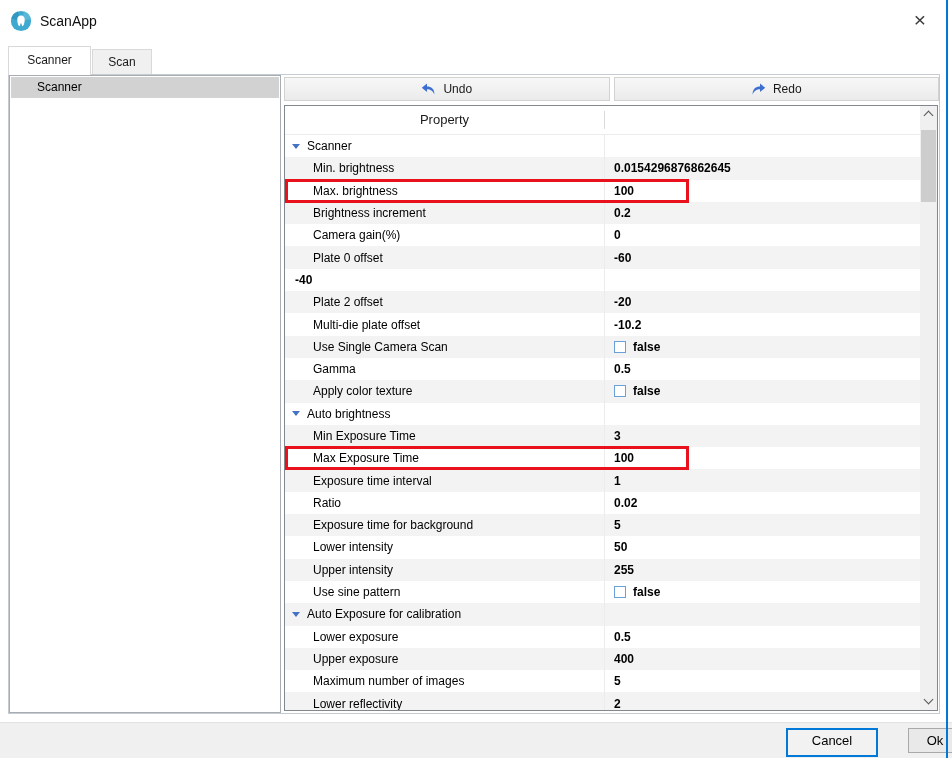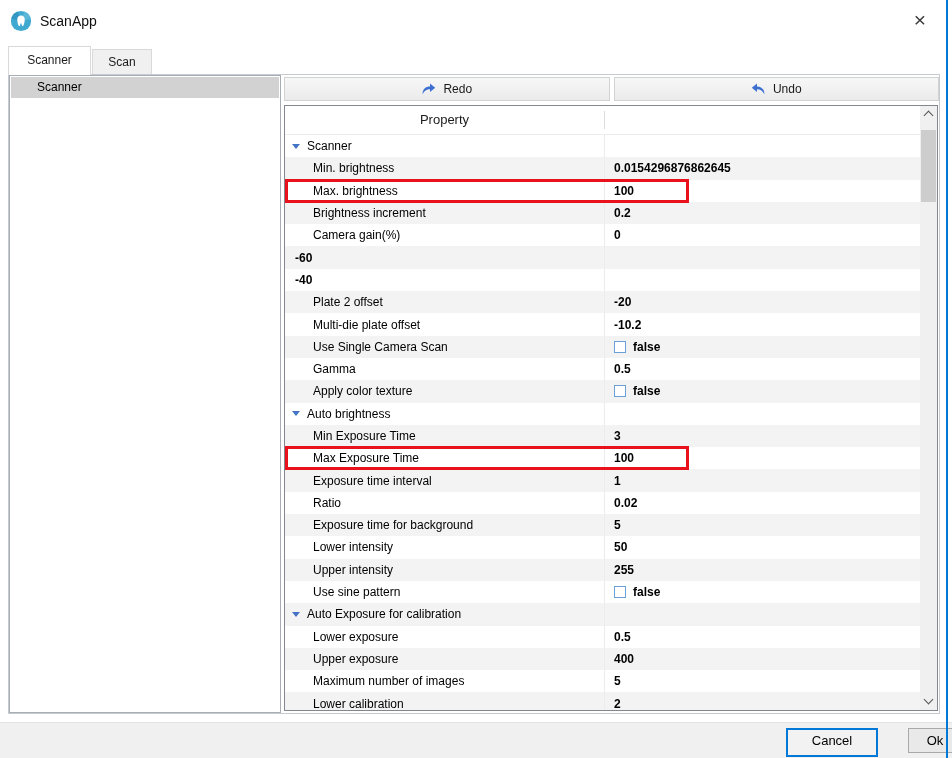--- a/index.html
+++ b/index.html
@@ -110,30 +110,30 @@
 
   <div class="tabpage">
 
     <div class="left-list">
       <div class="list-item">Scanner</div>
     </div>
 
     <div class="right-pane">
       <div class="toolbar">
         <div class="tool-btn">
+          <svg width="15" height="13" viewBox="0 0 15 13">
+            <path d="M6 0.6 L0.8 4.8 L6 9 L6 6.2 C9.4 6.2 11.8 7.6 13.4 11.6 C13.6 5.9 10.2 3.4 6 3.4 Z" fill="#3d6fd1"></path>
+          </svg>
+          <span>Undo</span>
+        </div>
+        <div class="tool-btn">
           <svg width="15" height="13" viewBox="0 0 15 13" style="transform:scaleX(-1)">
             <path d="M6 0.6 L0.8 4.8 L6 9 L6 6.2 C9.4 6.2 11.8 7.6 13.4 11.6 C13.6 5.9 10.2 3.4 6 3.4 Z" fill="#3d6fd1"></path>
           </svg>
           <span>Redo</span>
-        </div>
-        <div class="tool-btn">
-          <svg width="15" height="13" viewBox="0 0 15 13">
-            <path d="M6 0.6 L0.8 4.8 L6 9 L6 6.2 C9.4 6.2 11.8 7.6 13.4 11.6 C13.6 5.9 10.2 3.4 6 3.4 Z" fill="#3d6fd1"></path>
-          </svg>
-          <span>Undo</span>
         </div>
       </div>
 
       <div class="grid-wrap">
         <div class="grid-header">
           <div class="hcell h-prop">Property</div>
           <div class="hdiv"></div>
         </div>
         <div class="hline"></div>
         <div class="grid-body">
@@ -176,20 +176,23 @@
             <div class="grid-row">
               <div class="cell name-cell">
                 <span>Camera gain(%)</span>
               </div>
               <div class="cell value-cell">
                 <span>0</span>
               </div>
               <div class="vdiv"></div>
             </div>
             <div class="grid-row">
+              <div class="cell name-cell">
+                <span>Plate 0 offset</span>
+              </div>
               <div class="cell value-cell">
                 <span>-60</span>
               </div>
               <div class="vdiv"></div>
             </div>
             <div class="grid-row">
               <div class="cell value-cell">
                 <span>-40</span>
               </div>
               <div class="vdiv"></div>
@@ -353,21 +356,21 @@
               <div class="cell name-cell">
                 <span>Maximum number of images</span>
               </div>
               <div class="cell value-cell">
                 <span>5</span>
               </div>
               <div class="vdiv"></div>
             </div>
             <div class="grid-row">
               <div class="cell name-cell">
-                <span>Lower calibration</span>
+                <span>Lower reflectivity</span>
               </div>
               <div class="cell value-cell">
                 <span>2</span>
               </div>
               <div class="vdiv"></div>
             </div>
           </div>
 
         <div class="scrollbar">
           <div class="sb-btn sb-up">

